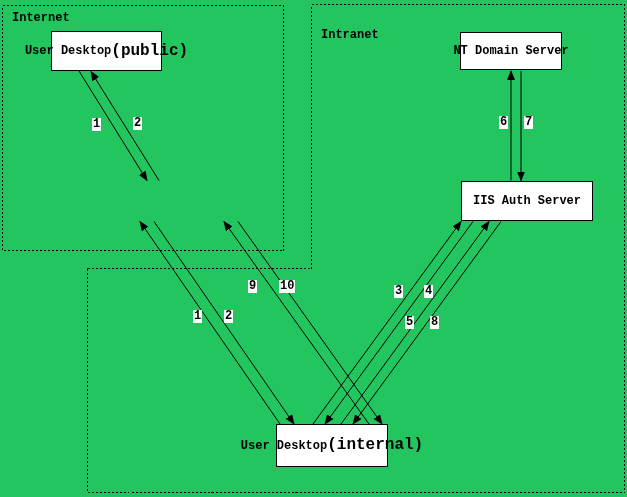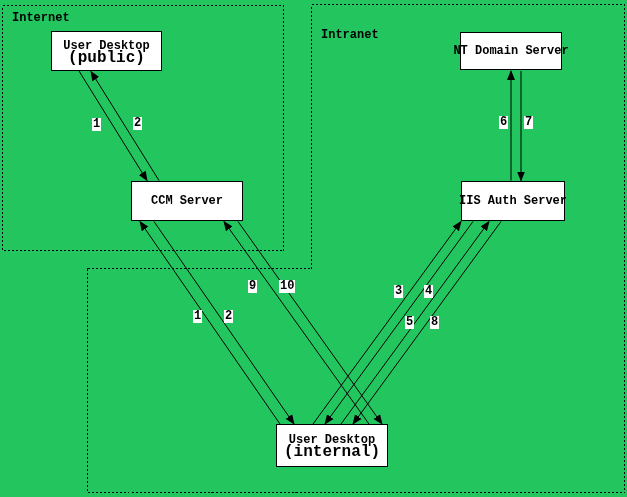--- a/index.html
+++ b/index.html
@@ -16,21 +16,21 @@
   .zone-label{
     position:absolute;
     font-size:12px;font-weight:bold;
     white-space:nowrap;letter-spacing:0px;
   }
   .node{
     position:absolute;
     box-sizing:border-box;
     border:1px solid #000000;
     background:#ffffff;
-    display:flex;flex-direction:column;
+    display:flex;flex-direction:row;
     align-items:center;justify-content:center;
     text-align:center;
     z-index:2;
   }
   .node-title{
     font-size:12px;font-weight:bold;white-space:nowrap;line-height:14px;
   }
   .node-subtitle{
     font-size:16px;font-weight:bold;white-space:nowrap;line-height:11px;
   }
@@ -79,29 +79,26 @@
   </svg>
 
   <div class="zone-label" style="left:12px;top:11px">Internet</div>
   <div class="zone-label" style="left:321px;top:28px">Intranet</div>
 
   <div class="node" style="left:51px;top:31px;width:111px;height:40px">
     <div class="node-title">User Desktop</div>
     <div class="node-subtitle">(public)</div>
   </div>
 
-  <div class="node" style="left:131px;top:181px;width:112px;height:40px">
-    <div class="node-title">CCM Server</div>
-  </div>
 
   <div class="node" style="left:460px;top:32px;width:102px;height:38px">
     <div class="node-title">NT Domain Server</div>
   </div>
 
-  <div class="node" style="left:461px;top:181px;width:104px;height:40px">
+  <div class="node" style="left:461px;top:181px;width:132px;height:40px">
     <div class="node-title">IIS Auth Server</div>
   </div>
 
   <div class="node" style="left:276px;top:424px;width:112px;height:43px">
     <div class="node-title">User Desktop</div>
     <div class="node-subtitle">(internal)</div>
   </div>
 
   <div class="flow-label" style="left:92px;top:118px">1</div>
   <div class="flow-label" style="left:133px;top:117px">2</div>

